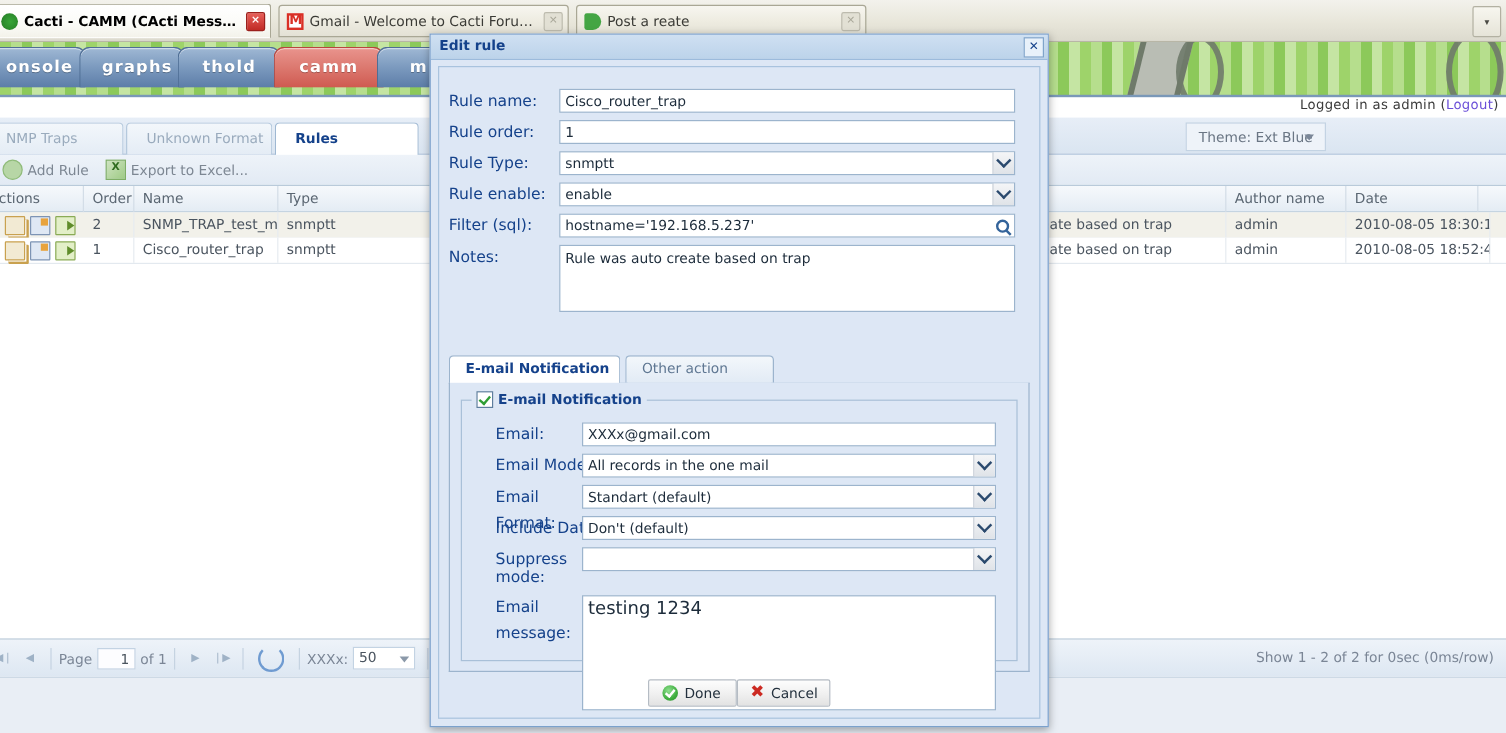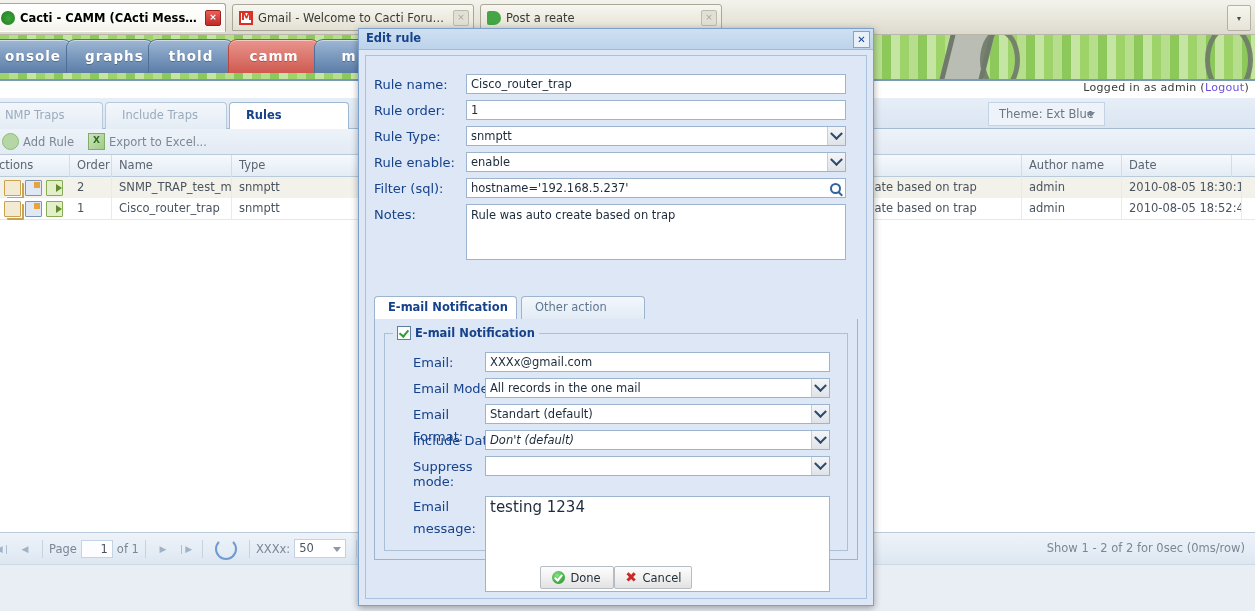--- a/index.html
+++ b/index.html
@@ -463,21 +463,21 @@
 
     <div class="loginbar">
       <span>Logged in as admin (</span><a href="#">Logout</a><span>)</span>
     </div>
 
     <div class="subbar">
       <div class="subtab" style="left:-12px; width:115px;">
         <span>NMP Traps</span>
       </div>
       <div class="subtab" style="left:105px; width:122px;">
-        <span>Include Traps</span>
+        <span>Unknown Format</span>
       </div>
       <div class="subtab active" style="left:229px; width:120px;">
         <span>Rules</span>
       </div>
       <div class="themebox" style="left:988px; width:117px;">
         <span>Theme: Ext Blue</span>
         <span class="caret"></span>
       </div>
     </div>
 
@@ -646,21 +646,21 @@
             <div class="eselect" style="width:345px;">
               <span>Standart (default)</span>
               <span class="sel-btn">
                   <span class="chev"></span>
                 </span>
             </div>
           </div>
 
           <div class="erow" style="top:96px;">
             <div class="elabel">Include Data:</div>
-            <div class="eselect" style="width:345px;font-style:italic;">
+            <div class="eselect" style="width:345px;">
               <span>Don't (default)</span>
               <span class="sel-btn">
                   <span class="chev"></span>
                 </span>
             </div>
           </div>
 
           <div class="erow" style="top:122px; height:34px;">
             <div class="elabel" style="line-height:15px; padding-top:3px; width:74px;">Suppress mode:</div>
             <div class="eselect" style="width:345px;">

